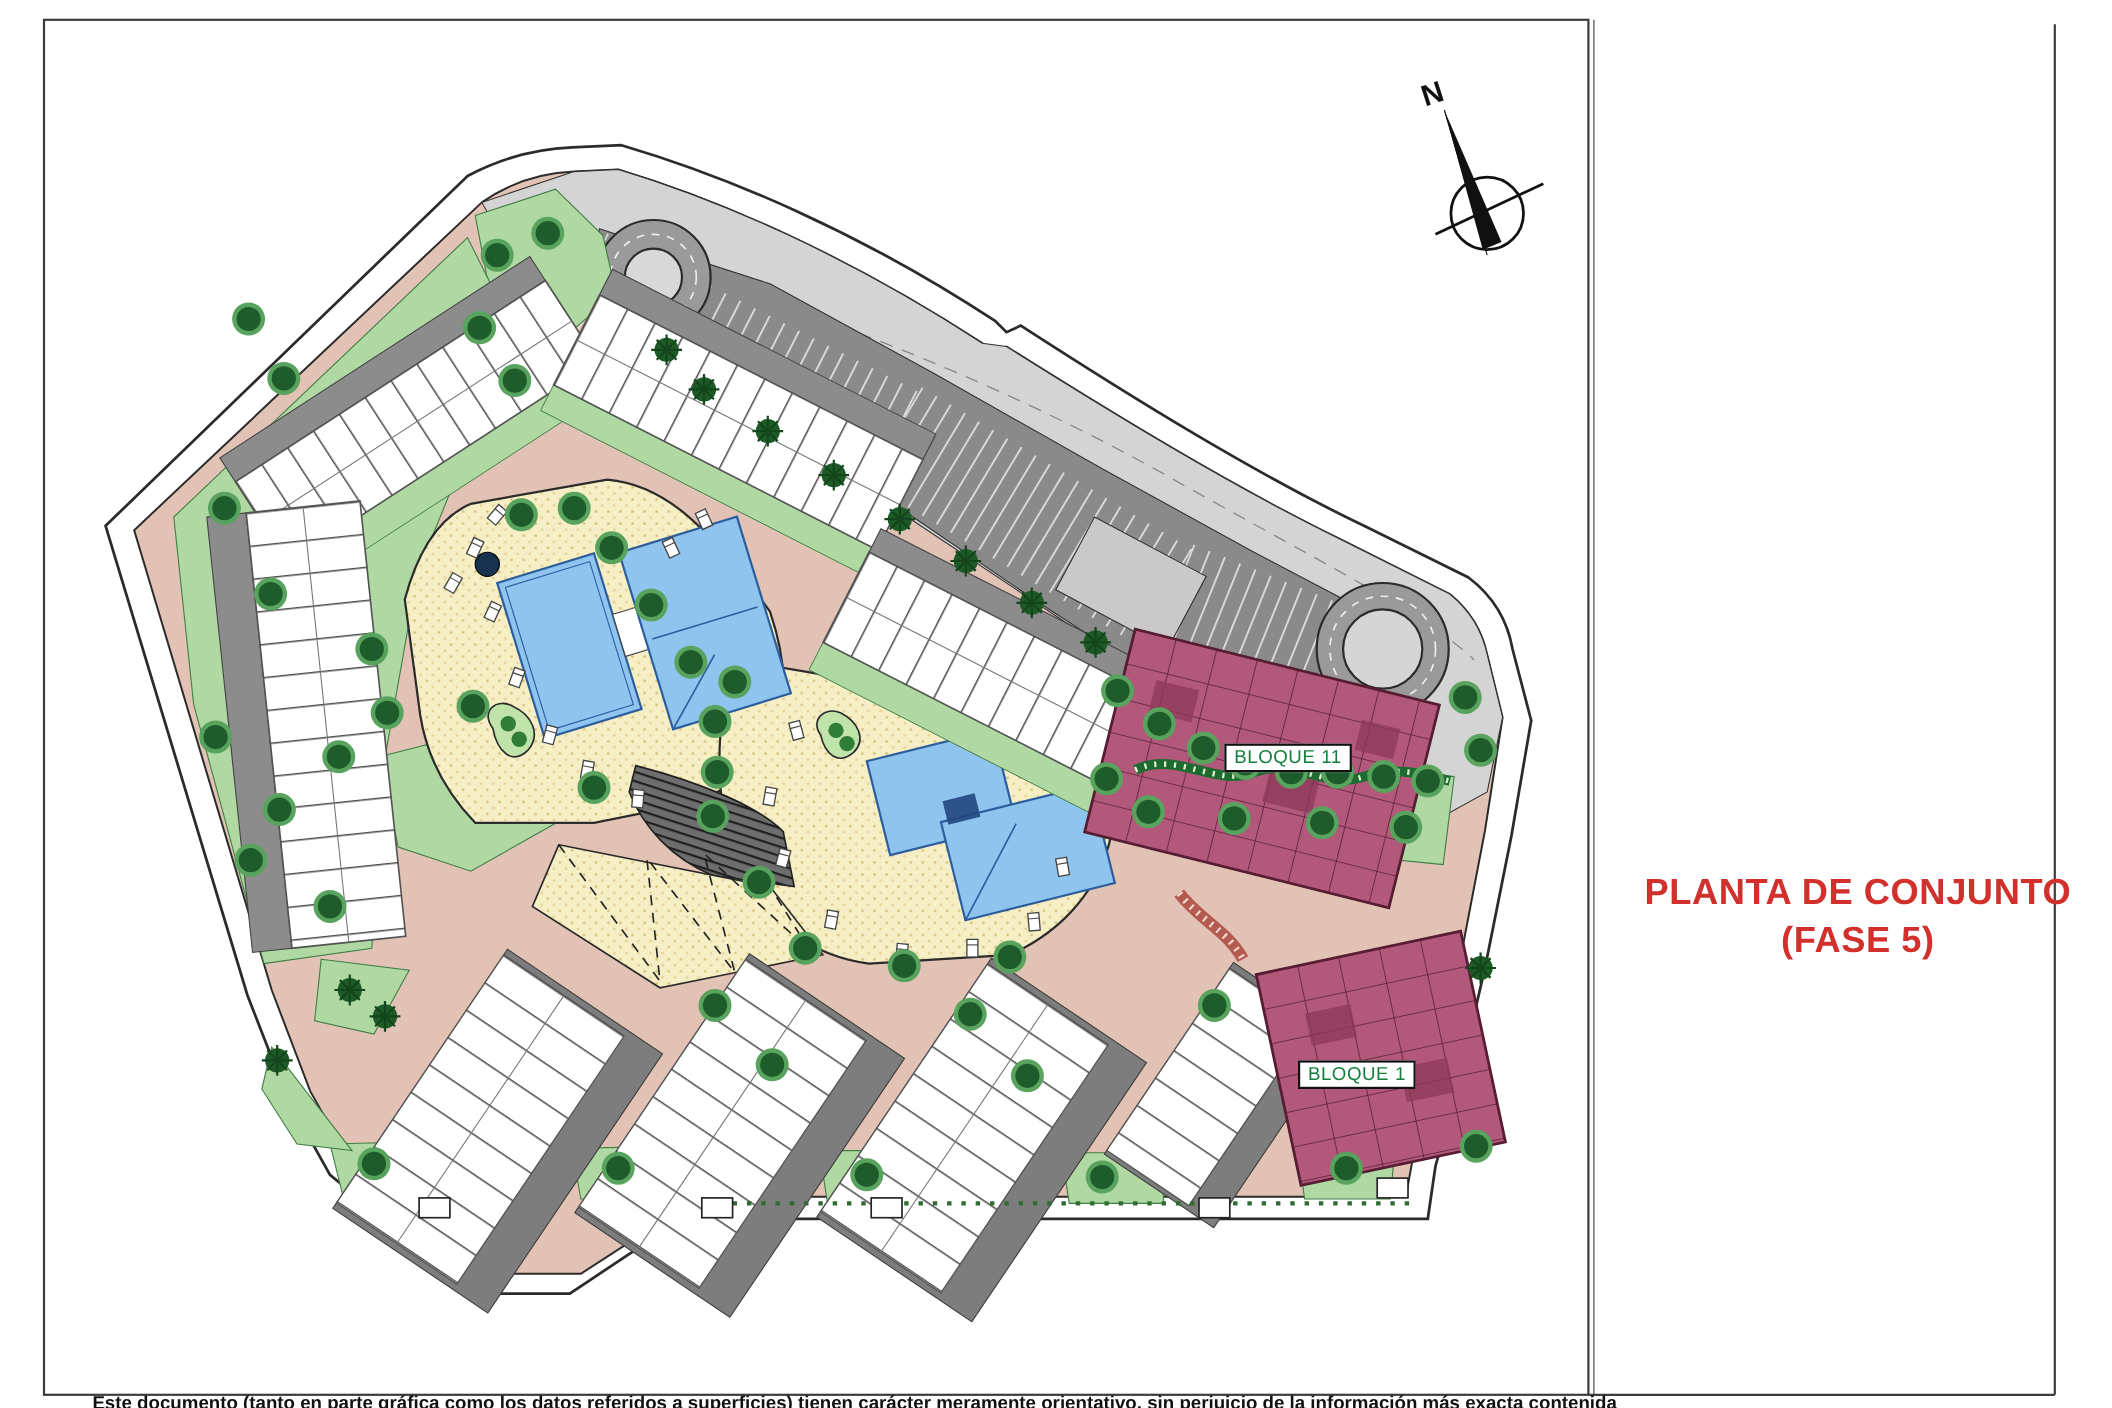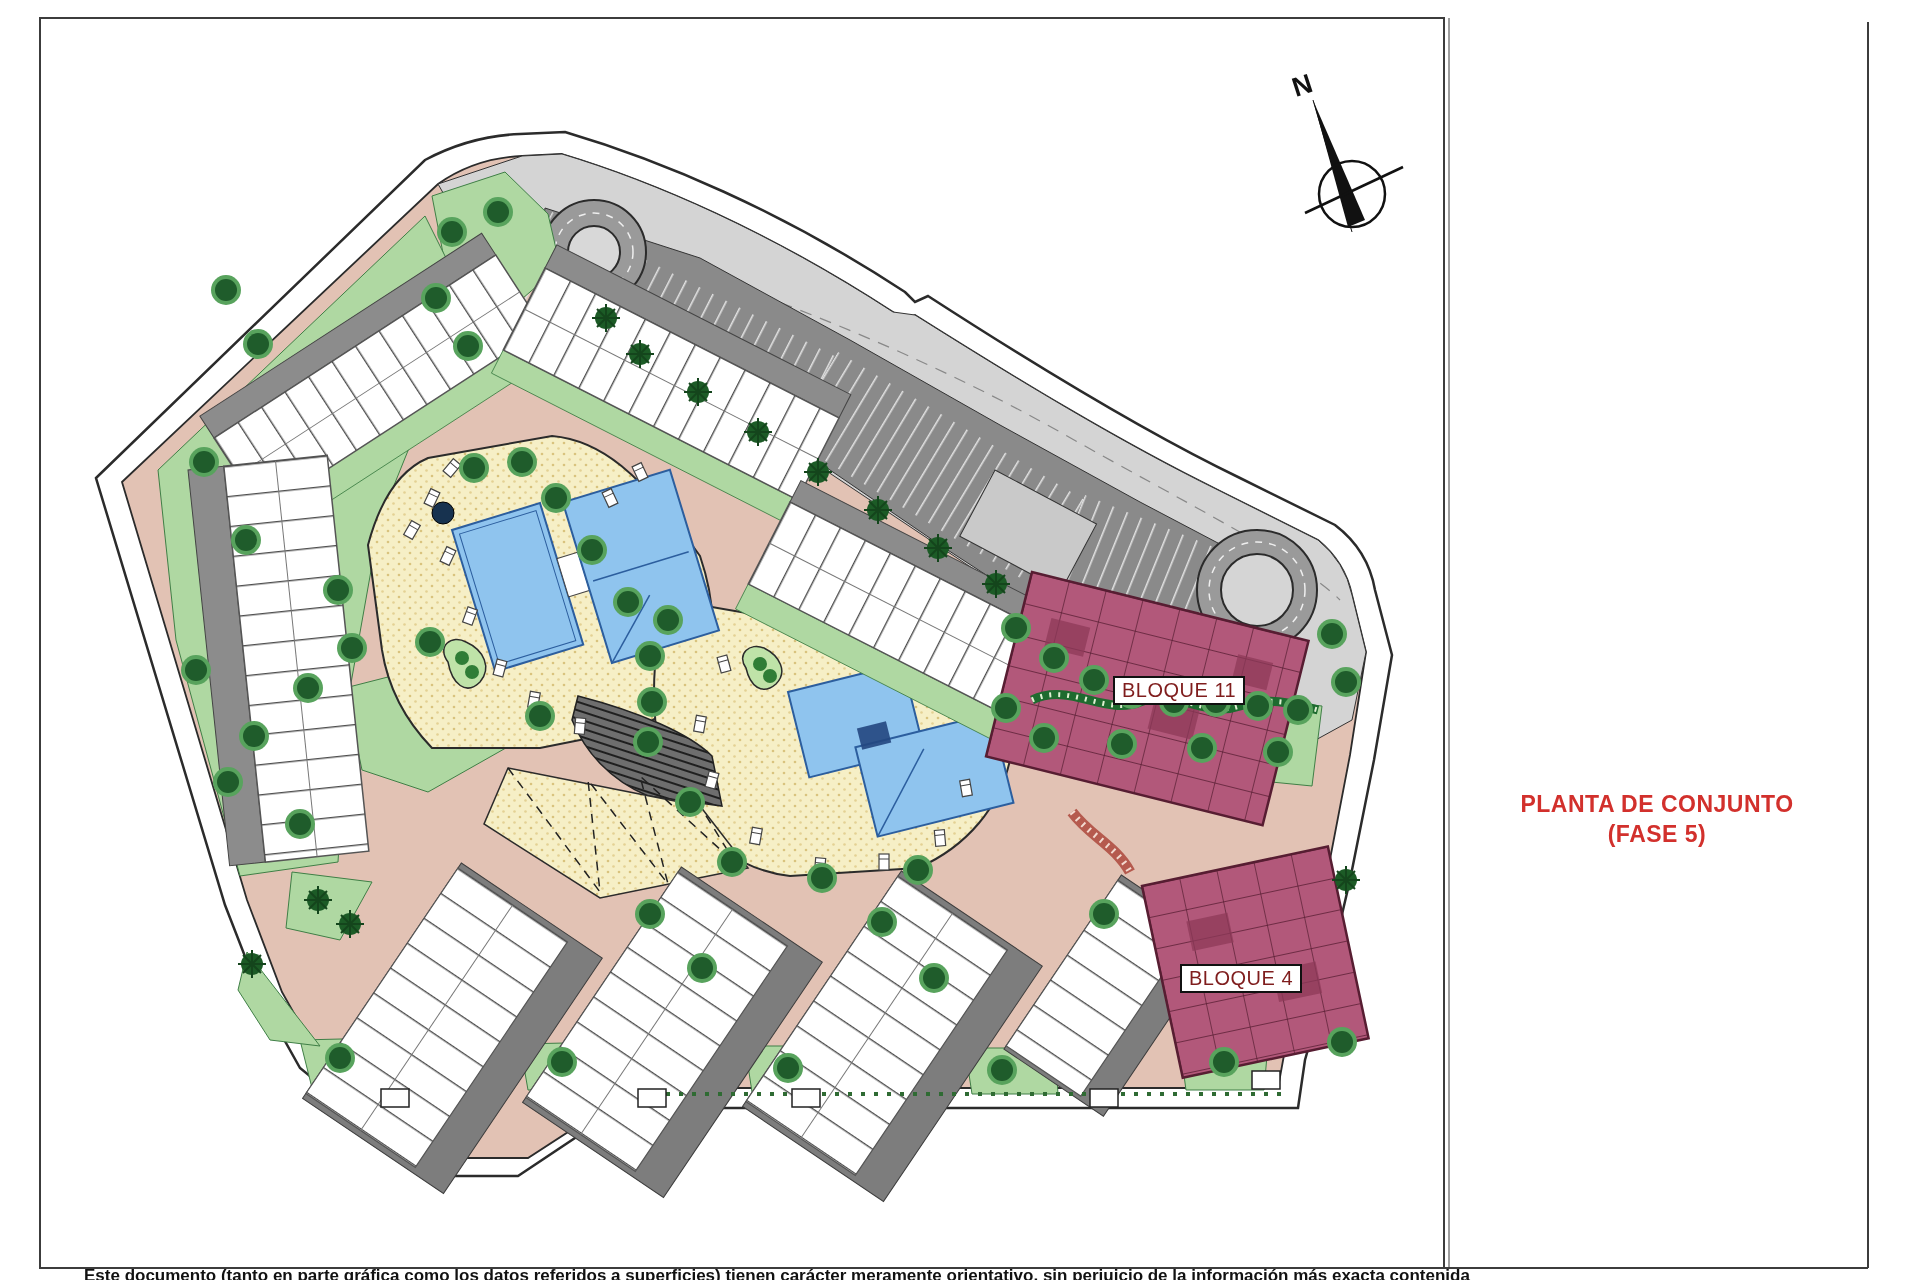--- a/index.html
+++ b/index.html
@@ -6,24 +6,24 @@
   .page{position:relative;width:1920px;height:1280px;background:#fff;overflow:hidden;
         font-family:"Liberation Sans",sans-serif;}
   .plan-svg{position:absolute;left:0;top:0;}
   .fill-road{fill:var(--road-salmon,#E2C2B4);}
   .fill-grayL{fill:var(--gray-light,#D4D4D4);}
   .fill-grayD{fill:var(--gray-dark,#8A8A8A);}
   .fill-roof{fill:var(--roof-gray,#7D7D7D);}
   .fill-lawn{fill:var(--lawn-green,#AFD8A2);}
   .fill-pool{fill:var(--pool-blue,#8FC4EE);}
   .fill-maroon{fill:var(--bloque-maroon,#B2587A);}
-  .bloque-label{position:absolute;background:#fff;border:2px solid #111;color:#7f1d1d;
-      font-size:20px;font-weight:400;padding:1px 7px;white-space:nowrap;letter-spacing:.5px;}
-  .title-block{position:absolute;left:1452px;top:790px;width:410px;text-align:center;
-      color:var(--title-red,#D2302C);font-weight:bold;font-size:23px;line-height:1.3;
+  .bloque-label{position:absolute;background:#fff;border:2px solid #111;color:#15803d;
+      font-size:17px;font-weight:400;padding:1px 7px;white-space:nowrap;letter-spacing:.5px;}
+  .title-block{position:absolute;left:1484px;top:790px;width:410px;text-align:center;
+      color:var(--title-red,#D2302C);font-weight:bold;font-size:33px;line-height:1.3;
       letter-spacing:.5px;}
   .disclaimer{position:absolute;left:84px;top:1266px;width:1620px;color:#111;
       font-size:17px;font-weight:bold;white-space:nowrap;}
 </style>
 </head>
 <body>
 
 <div class="page">
 
 <svg class="plan-svg" width="1920" height="1280" viewBox="0 0 1920 1280">
@@ -358,21 +358,21 @@
 
   <g stroke="#3C3C3C" fill="none">
     <rect x="40" y="18" width="1404" height="1250" stroke-width="2"></rect>
     <line x1="1449" y1="18" x2="1449" y2="1268" stroke-width="1"></line>
     <line x1="1868" y1="22" x2="1868" y2="1268" stroke-width="2"></line>
     <line x1="1444" y1="1268" x2="1868" y2="1268" stroke-width="2"></line>
   </g>
 </svg>
 
 <div class="bloque-label" style="left:1113px;top:676px;">BLOQUE 11</div>
-<div class="bloque-label" style="left:1180px;top:964px;">BLOQUE 4</div>
+<div class="bloque-label" style="left:1180px;top:964px;">BLOQUE 1</div>
 
 <div class="title-block">
   <div>PLANTA DE CONJUNTO</div>
   <div>(FASE 5)</div>
 </div>
 
 <div class="disclaimer">Este documento (tanto en parte gráfica como los datos referidos a superficies) tienen carácter meramente orientativo, sin perjuicio de la información más exacta contenida</div>
 
 </div>
 

